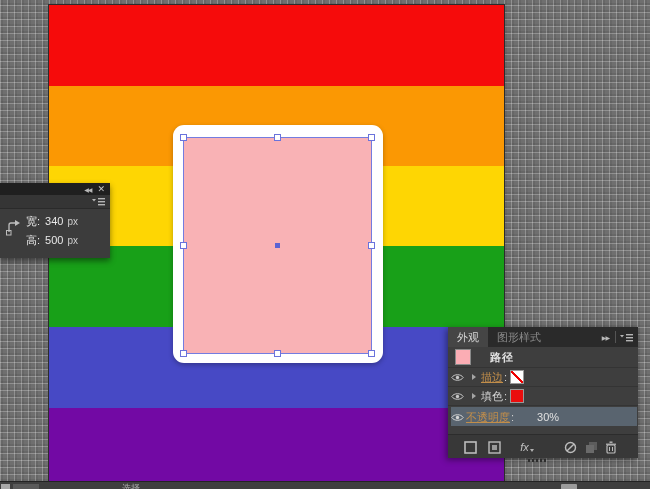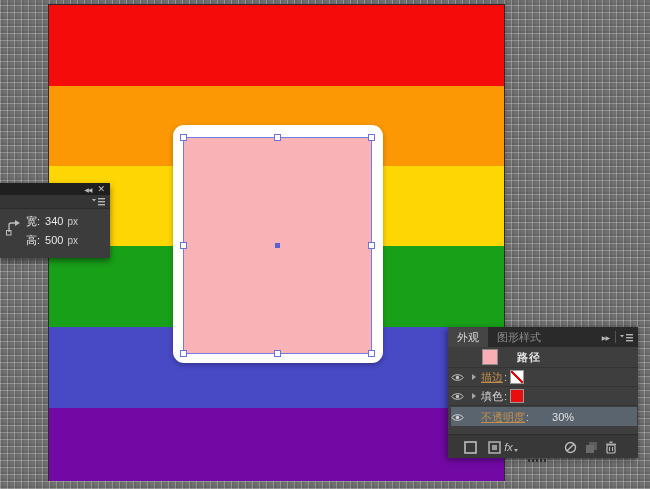--- a/index.html
+++ b/index.html
@@ -59,43 +59,43 @@
   .ap-tab { padding:0 9px; display:flex; align-items:center; font-size:11px; }
   .ap-tab.active { background:#454545; color:#d6d6d6; }
   .ap-tab.inactive { color:#8c8c8c;text-align:center; }
   .ap-tab-spacer { flex:1; }
   .ap-expand { display:flex; align-items:center; font-size:6px; color:#b8b8b8;
     letter-spacing:-1px; padding:0 4px; }
   .ap-tab-sep { width:1px; background:#555; margin:4px 2px; }
   .ap-menu { display:flex; align-items:center; padding:0 5px 0 2px; }
 
   .ap-row { position:relative; display:flex; align-items:center; border-bottom:1px solid #343434; }
-  .ap-header { height:21px;padding-left:27px; }
+  .ap-header { height:21px; }
   .ap-swatch-path { width:16px; height:16px; margin-left:7px; border:1px solid #8a8a8a; }
   .ap-header-label { margin-left:19px; font-weight:bold; color:#e3e3e3; letter-spacing:1px; }
   .ap-attr-row { height:19px; }
   .eye-col { width:18px; display:flex; justify-content:center; align-items:center; }
   .arrow-col { width:15px; display:flex; justify-content:center; align-items:center; }
   .tri-right { width:0; height:0; border-left:4px solid #a5a5a5;
     border-top:3px solid transparent; border-bottom:3px solid transparent; }
   .ap-link { text-decoration:underline; }
   .ap-colon { margin:0 3px 0 1px; color:#cfcfcf; }
   .swatch { width:14px; height:14px; border:1px solid #999; background:#fff; }
   .swatch-none { background:linear-gradient(45deg, transparent 44%, #e00 44%, #e00 56%, transparent 56%), #fff; }
   .ap-opacity-row { height:22px; border-bottom:none; }
   .ap-highlight { position:absolute; left:3px; right:1px; top:1px; bottom:2px; }
   .ap-opacity-content { position:relative; display:flex; align-items:center; width:100%; }
-  .ap-opacity-label-wrap { margin-left:15px; }
+  .ap-opacity-label-wrap { }
   .ap-opacity-value { color:#e0e0e0;margin-left:20px; }
 
   .ap-toolbar { position:absolute; left:0; right:0; bottom:0; height:24px; background:#383838;
     border-top:1px solid #2c2c2c; }
   .tb-icon { position:absolute; top:5px; width:14px; height:14px; display:flex;
     align-items:center; justify-content:center; }
-  .tb-stroke{left:15px;} .tb-fill{left:39px;} .tb-fx{left:52px; width:22px;}
+  .tb-stroke{left:15px;} .tb-fill{left:39px;} .tb-fx{left:68px; width:22px;}
   .tb-clear{left:115px;} .tb-dup{left:136px;} .tb-trash{left:156px;}
   .fx-text { font-size:11px; font-style:italic; color:#c0c0c0; }
   .fx-caret { width:0; height:0; border-top:3px solid #b0b0b0;
     border-left:2.5px solid transparent; border-right:2.5px solid transparent; margin:6px 0 0 1px; }
 
   .ap-grip { position:absolute; left:528px; top:459px; width:18px; height:3px;
     background:repeating-linear-gradient(90deg,#2d2d2d 0 2px, transparent 2px 4px); }
 
   
   .status-bar { position:absolute; left:0; top:481px; width:650px; height:8px;
@@ -268,14 +268,20 @@
           <line x1="4.5" y1="1.2" x2="7.5" y2="1.2" stroke="#bcbcbc" stroke-width="1.4"></line>
           <line x1="4.5" y1="6" x2="4.5" y2="10" stroke="#bcbcbc"></line>
           <line x1="7.5" y1="6" x2="7.5" y2="10" stroke="#bcbcbc"></line>
         </svg>
       </span>
     </div>
   </div>
 
   <div class="ap-grip"></div>
 
+  <div class="status-bar">
+    <div class="status-corner"></div>
+    <div class="status-corner2"></div>
+    <span class="status-label">选择</span>
+    <div class="status-thumb"></div>
+  </div>
 
 </div>
 
 </body></html>

